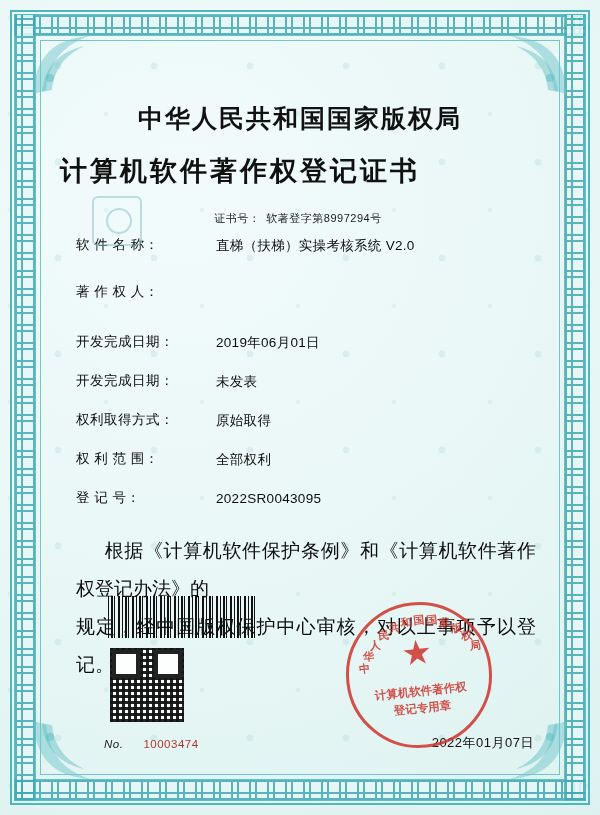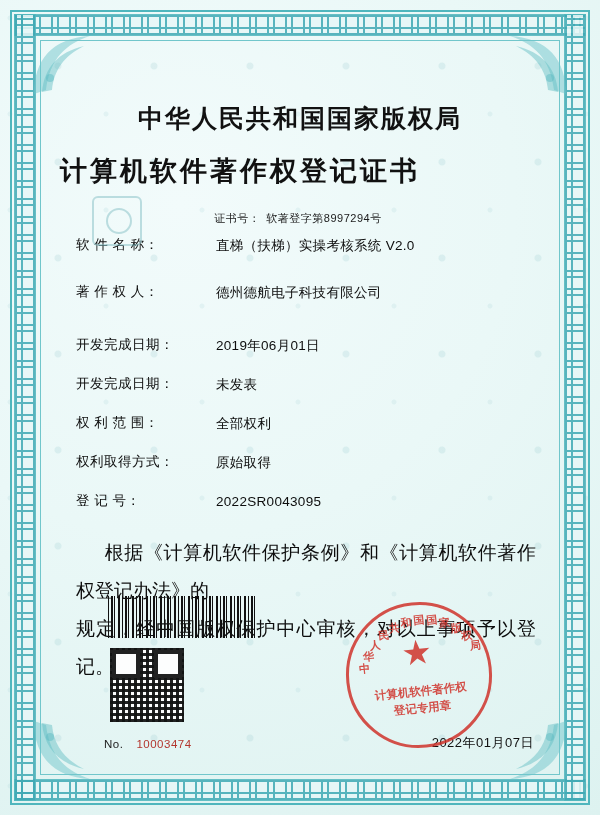--- a/index.html
+++ b/index.html
@@ -195,21 +195,21 @@
   .qr::before { left: 2px; top: 2px; }
   .qr::after  { right: 2px; top: 2px; }
 
   .serial {
     position: absolute;
     left: 44px; top: 150px;
     font-size: 11.5px;
     color: #b3362e;
     letter-spacing: .5px;
   }
-  .serial .no-label { color: #222; margin-right: 13px; }
+  .serial .no-label { color: #222; margin-right: 20px; font-style: italic; }
 
   .issue-date {
     position: absolute;
     right: 6px; top: 146px;
     font-size: 13px;
     color: #111;
     letter-spacing: .5px;
   }
 
   
@@ -322,43 +322,42 @@
 
     <div class="fields">
 
       <div class="field-row tall">
         <div class="f-label">软 件 名 称：</div>
         <div class="f-value">直梯（扶梯）实操考核系统 V2.0</div>
       </div>
 
       <div class="field-row tall">
         <div class="f-label">著 作 权 人：</div>
-        <div class="f-value">德州德航电子科技有限公司</div>
       </div>
 
       <div class="divider-gap"></div>
 
       <div class="field-row">
         <div class="f-label">开发完成日期：</div>
         <div class="f-value">2019年06月01日</div>
       </div>
 
       <div class="field-row">
         <div class="f-label">开发完成日期：</div>
         <div class="f-value">未发表</div>
       </div>
 
       <div class="field-row">
+        <div class="f-label">权利取得方式：</div>
+        <div class="f-value">原始取得</div>
+      </div>
+
+      <div class="field-row">
         <div class="f-label">权 利 范 围：</div>
         <div class="f-value">全部权利</div>
-      </div>
-
-      <div class="field-row">
-        <div class="f-label">权利取得方式：</div>
-        <div class="f-value">原始取得</div>
       </div>
 
       <div class="field-row">
         <div class="f-label">登 记 号：</div>
         <div class="f-value">2022SR0043095</div>
       </div>
 
     </div>
 
     <div class="statement">

